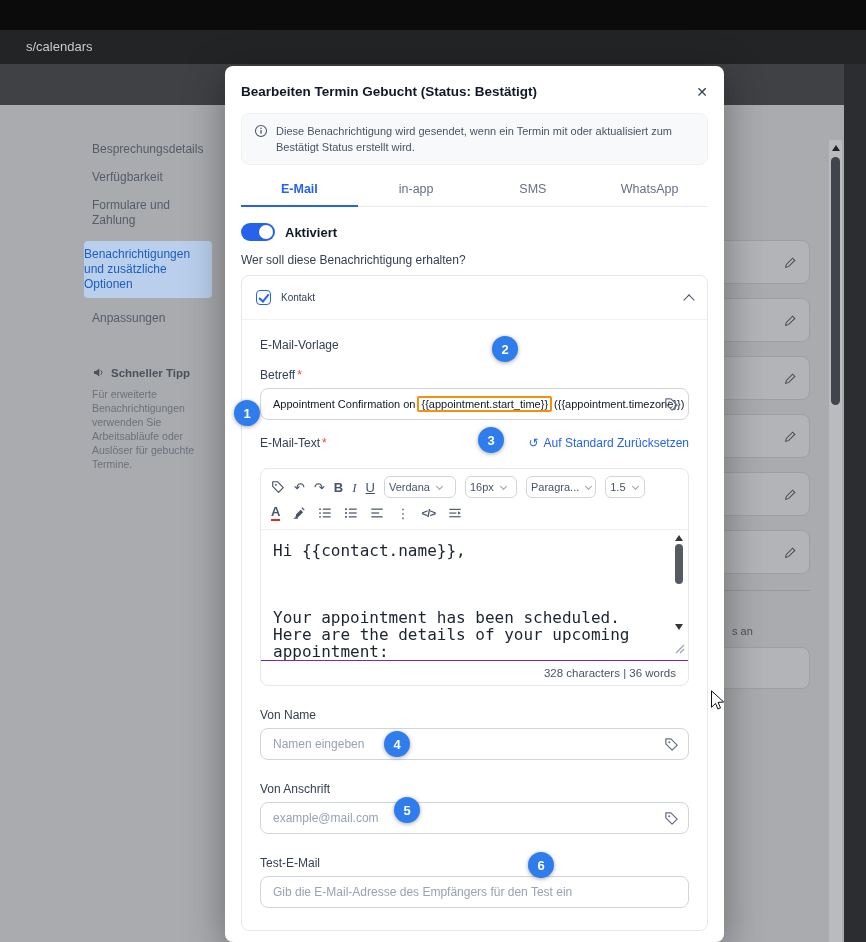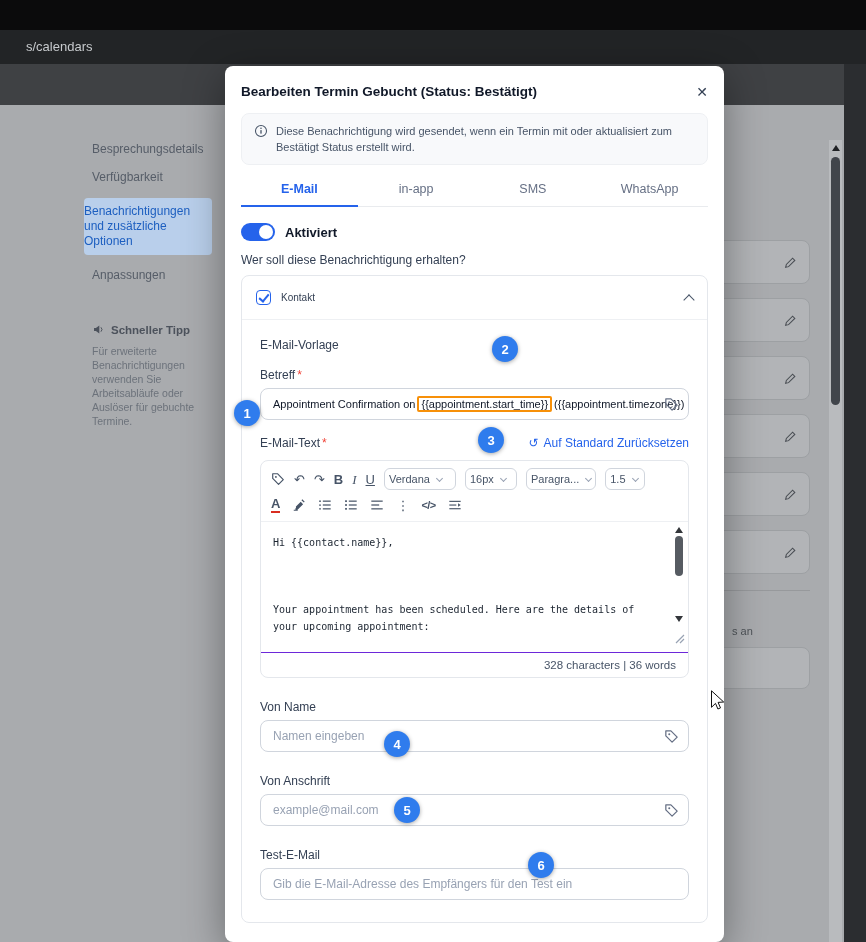--- a/index.html
+++ b/index.html
@@ -80,40 +80,40 @@
   .chev-dn { position:absolute; right:12px; top:12px; width:7px; height:7px;
              border-left:1.5px solid #98a2b3; border-bottom:1.5px solid #98a2b3; transform:rotate(-45deg); }
   .tag-right { position:absolute; right:9px; top:8px; color:#667085; }
   input.text-input { border:none; outline:none; flex:1; font:inherit; color:#101828;
                      background:transparent; padding:0; min-width:0; }
   input.text-input::placeholder { color:#98a2b3; }
 
   .subject-box { font-size:11px; color:#101828; white-space:nowrap; overflow:hidden; padding-right:32px; }
   .hl { display:inline-block; border:2px solid #f79009; border-radius:2px; padding:0 2px; margin:0 2px; }
 
-  .label-row { display:flex; justify-content:space-between; align-items:flex-start; margin-top:16px; margin-bottom:10px; }
+  .label-row { display:flex; justify-content:space-between; align-items:flex-start; margin-top:16px; margin-bottom:18px; }
   .reset-link { color:#2563eb; font-size:12px; display:flex; gap:5px; align-items:center; cursor:pointer; }
 
   .editor { border:1px solid #e4e7ec; border-radius:8px; overflow:hidden; }
   .tb1 { display:flex; align-items:center; gap:9px; padding:7px 10px 4px; }
   .tb2 { display:flex; align-items:center; gap:12px; padding:3px 10px 8px; border-bottom:1px solid #eef0f3; }
   .tb-ic { color:#475467; font-size:13px; line-height:1; cursor:pointer; display:flex; align-items:center; }
   .tb-b { font-weight:bold; }
   .tb-i { font-family:"Liberation Serif", serif; font-style:italic; }
   .tb-u { text-decoration:underline; }
   .tb-a { font-weight:bold; border-bottom:2px solid #d92d20; padding-bottom:1px; }
   .tb-select { display:flex; align-items:center; gap:7px; height:22px; border:1px solid #d0d5dd;
                border-radius:6px; padding:0 4px; font-size:11px; color:#475467; cursor:pointer; }
   .tb-select .sm-chev { width:5px; height:5px; border-left:1.3px solid #98a2b3;
                border-bottom:1.3px solid #98a2b3; transform:rotate(-45deg); margin-top:-2px; }
   .tb-code { font-size:11px; font-weight:bold; letter-spacing:-0.5px; }
   .tb-dots { font-size:13px; }
 
   .ed-content { position:relative; height:130px; padding:12px 26px 12px 12px;
-                font-family:"DejaVu Sans Mono", monospace; font-size:10px; line-height:17px; color:#1b2430; }
+                font-family:"DejaVu Sans Mono", monospace; font-size:16px; line-height:17px; color:#1b2430; }
   .ed-line1 { margin-bottom:50px; }
   .ed-scroll { position:absolute; right:3px; top:5px; width:13px; height:108px; }
   .ed-thumb { width:8px; margin:3px auto 0; height:40px; background:#565b62; border-radius:4px; }
   .tri-s-up { width:0; height:0; margin:0 auto; border-left:4px solid transparent;
               border-right:4px solid transparent; border-bottom:6px solid #33363b; }
   .tri-s-dn { width:0; height:0; margin:40px auto 0; border-left:4px solid transparent;
               border-right:4px solid transparent; border-top:6px solid #33363b; }
   .resize-handle { position:absolute; right:3px; bottom:3px; cursor:nwse-resize; }
   .ed-footer { border-top:1px solid #6d28d9; padding:6px 12px; text-align:right;
                font-size:11.5px; color:#475467; }
@@ -193,20 +193,21 @@
   <div class="topbar1"></div>
   <div class="topbar2">
     <span>s/calendars</span>
   </div>
   <div class="subheader"></div>
   <div class="right-frame"></div>
 
   <div class="sidebar">
     <div class="side-item">Besprechungsdetails</div>
     <div class="side-item">Verfügbarkeit</div>
+    <div class="side-item">Formulare und Zahlung</div>
     <div class="side-item active">Benachrichtigungen und zusätzliche Optionen</div>
     <div class="side-item">Anpassungen</div>
     <div class="tip">
       <div class="tip-head">
         <svg class="icon" width="13" height="13">
             <use href="#i-megaphone"></use>
           </svg>
         <span>Schneller Tipp</span>
       </div>
       <div class="tip-body">Für erweiterte Benachrichtigungen verwenden Sie Arbeitsabläufe oder Auslöser für gebuchte Termine.</div>

